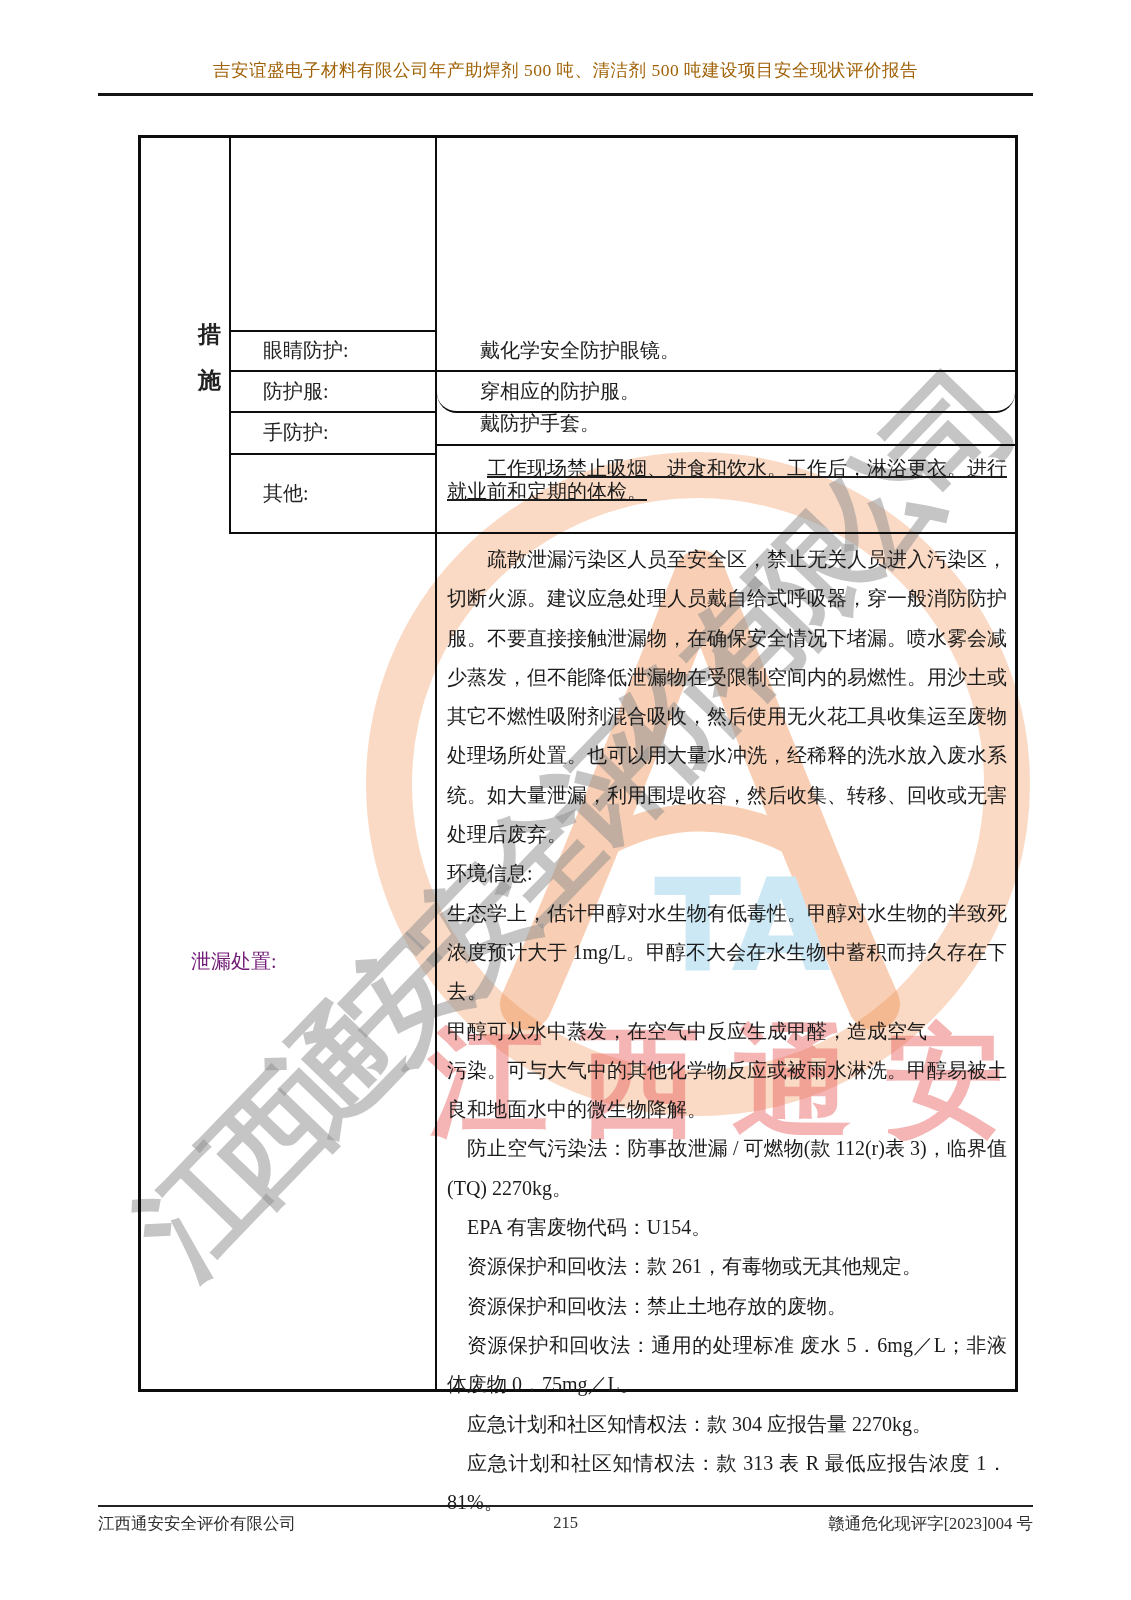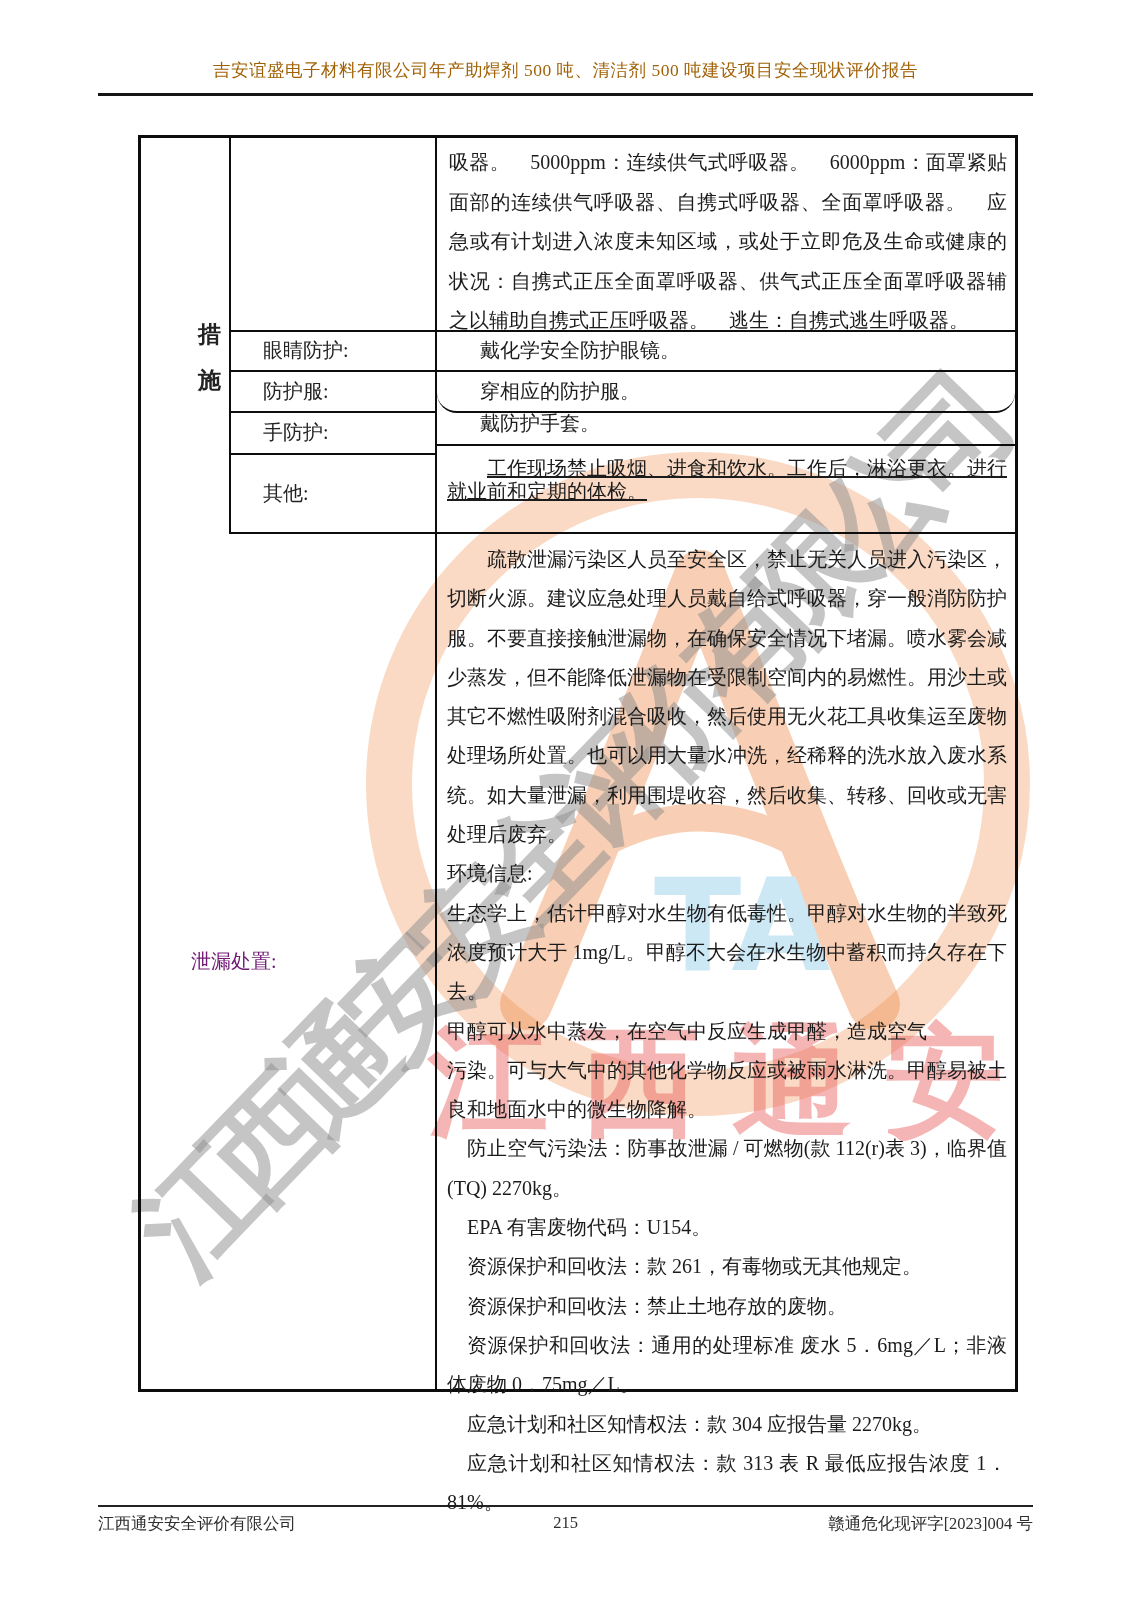--- a/index.html
+++ b/index.html
@@ -111,23 +111,20 @@
   <div class="tbl">
 
     <div class="cell bR c-measure v-label">措施</div>
 
     <div class="cell bR bB c-b1"></div>
     <div class="cell bR bB c-b2 row-label">眼睛防护:</div>
     <div class="cell bR bB c-b3 row-label">防护服:</div>
     <div class="cell bR bB c-b4 row-label">手防护:</div>
     <div class="cell bR bB c-b5 row-label">其他:</div>
 
-    <div class="cell bB c-c1">
-      <p>吸器。　5000ppm：连续供气式呼吸器。　6000ppm：面罩紧贴面部的连续供气呼吸器、自携式呼吸器、全面罩呼吸器。　应急或有计划进入浓度未知区域，或处于立即危及生命或健康的状况：自携式正压全面罩呼吸器、供气式正压全面罩呼吸器辅之以辅助自携式正压呼吸器。　逃生：自携式逃生呼吸器。</p>
-    </div>
     <div class="cell bB c-c2 row-content">戴化学安全防护眼镜。</div>
     <div class="cell bB c-c3 row-content">穿相应的防护服。</div>
     <div class="cell bB c-c4 row-content">戴防护手套。</div>
     <div class="cell bB c-c5 para-cell">
       <p>工作现场禁止吸烟、进食和饮水。工作后，淋浴更衣。进行就业前和定期的体检。</p>
     </div>
 
     <div class="cell bR c-leakL">泄漏处置:</div>
     <div class="cell c-leakC">
       <p class="ind2">疏散泄漏污染区人员至安全区，禁止无关人员进入污染区，切断火源。建议应急处理人员戴自给式呼吸器，穿一般消防防护服。不要直接接触泄漏物，在确保安全情况下堵漏。喷水雾会减少蒸发，但不能降低泄漏物在受限制空间内的易燃性。用沙土或其它不燃性吸附剂混合吸收，然后使用无火花工具收集运至废物处理场所处置。也可以用大量水冲洗，经稀释的洗水放入废水系统。如大量泄漏，利用围堤收容，然后收集、转移、回收或无害处理后废弃。</p>

